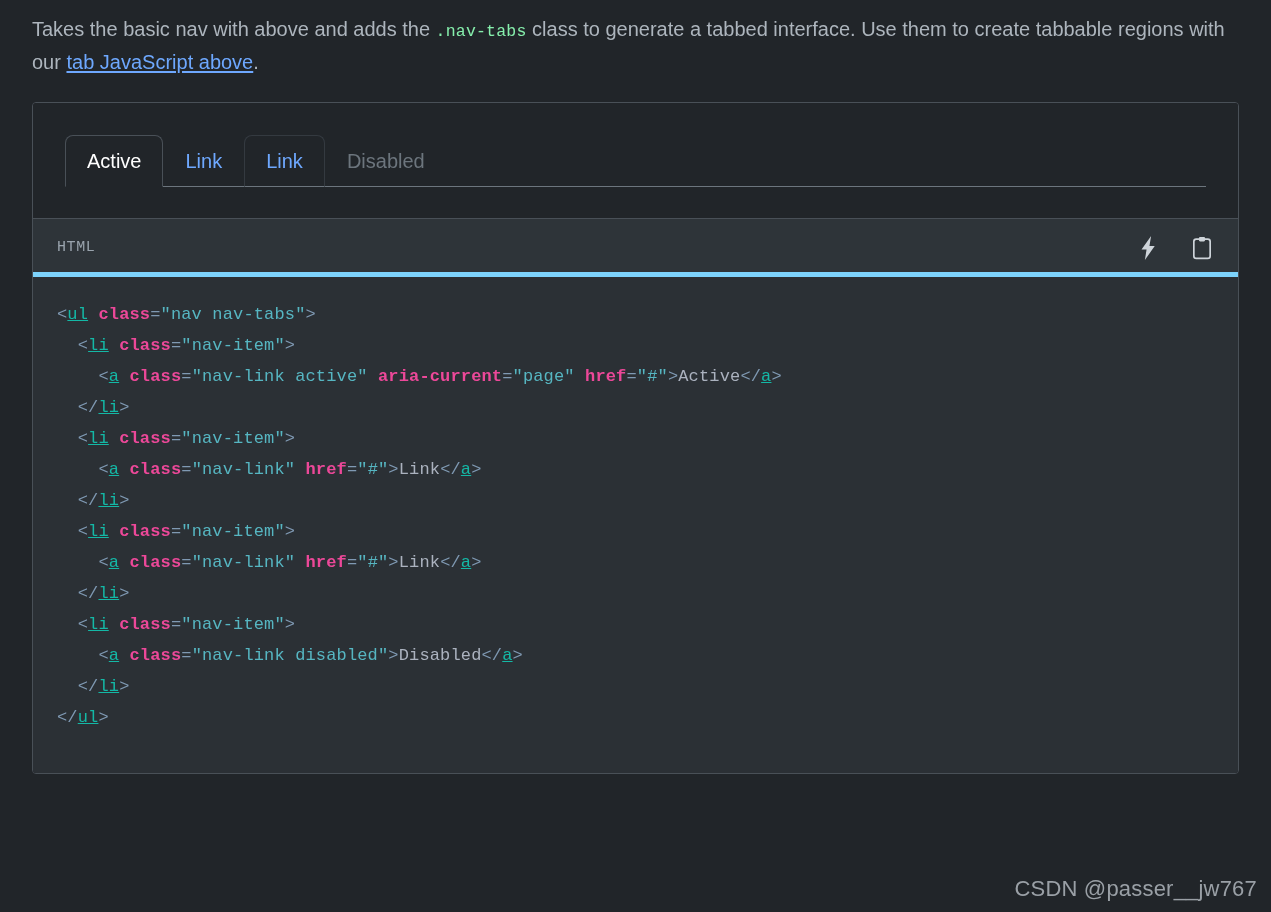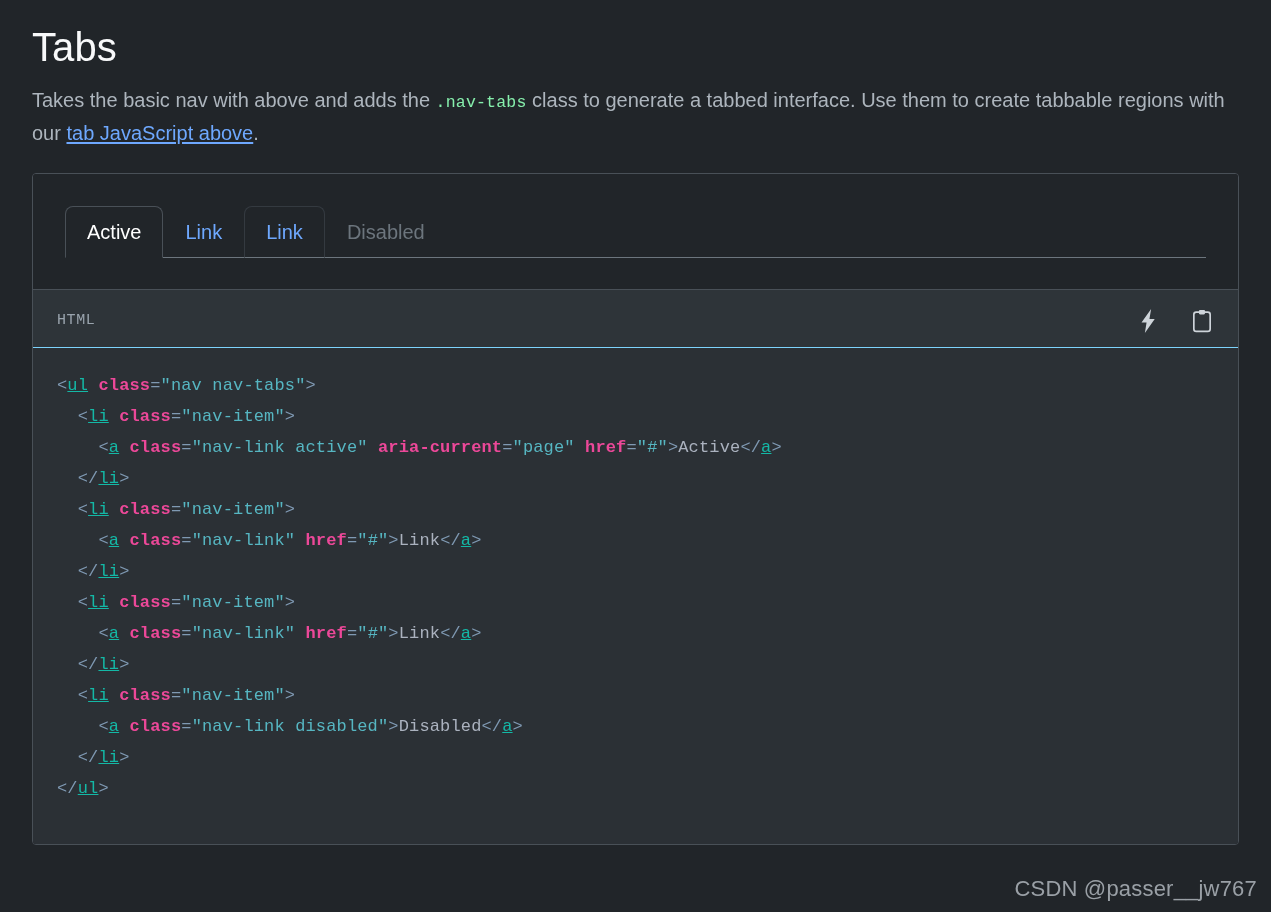--- a/index.html
+++ b/index.html
@@ -111,21 +111,21 @@
     border-top: 1px solid #495057;
     background: #2b3035;
   }
   .code-header {
     display: flex;
     align-items: center;
     justify-content: space-between;
     height: 58px;
     padding: 4px 22px 0 24px;
     background: #2e3439;
-    border-bottom: 1px solid #7dd3fc;
+    border-bottom: 5px solid #7dd3fc;
     box-sizing: border-box;
   }
   .code-lang {
     font-family: "Liberation Mono", "DejaVu Sans Mono", monospace;
     font-size: 15px;
     letter-spacing: 0.6px;
     color: #9aa4ae;
   }
   .code-actions {
     display: flex;
@@ -174,21 +174,20 @@
     color: #9aa0a6;
     letter-spacing: 0.2px;
     pointer-events: none;
   }
 </style>
 </head>
 <body>
 
 <div class="page">
 
-  <h1 class="page-title">Tabs</h1>
 
   <p class="lead">
     <span>Takes the basic nav with above and adds the </span><code class="code-inline">.nav-tabs</code><span> class to generate a tabbed interface. Use them to create tabbable regions with our </span><a class="doclink" href="#">tab JavaScript above</a><span>.</span>
   </p>
 
   <div class="example-card">
 
     <div class="tabs-wrap">
       <ul class="nav-tabs" id="nav-tabs">
           <li class="nav-item">

